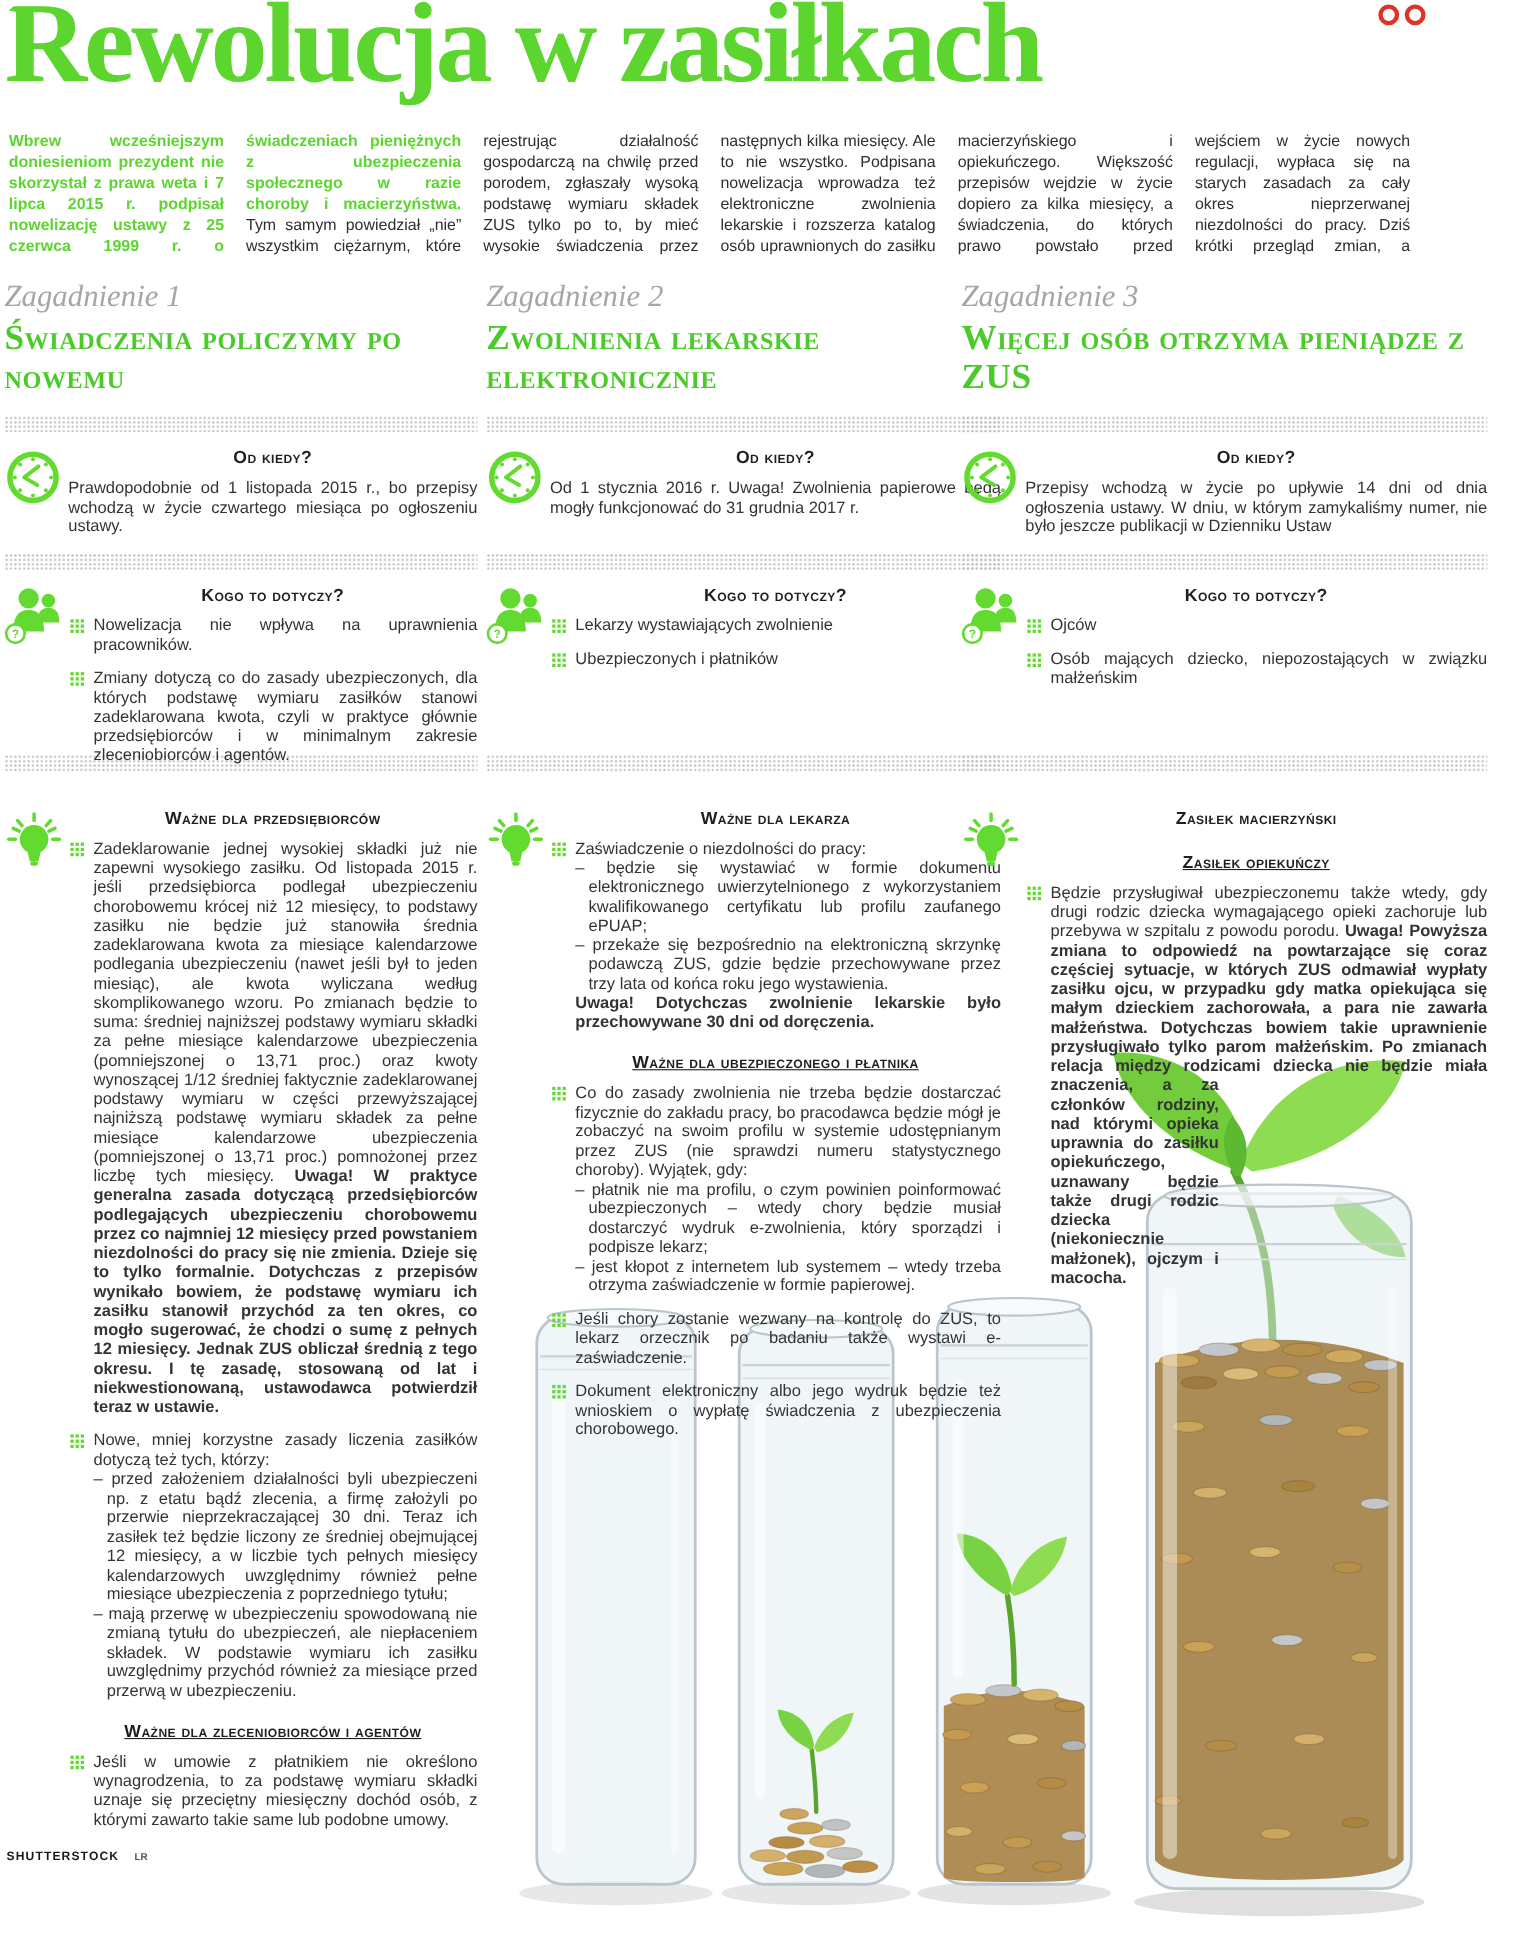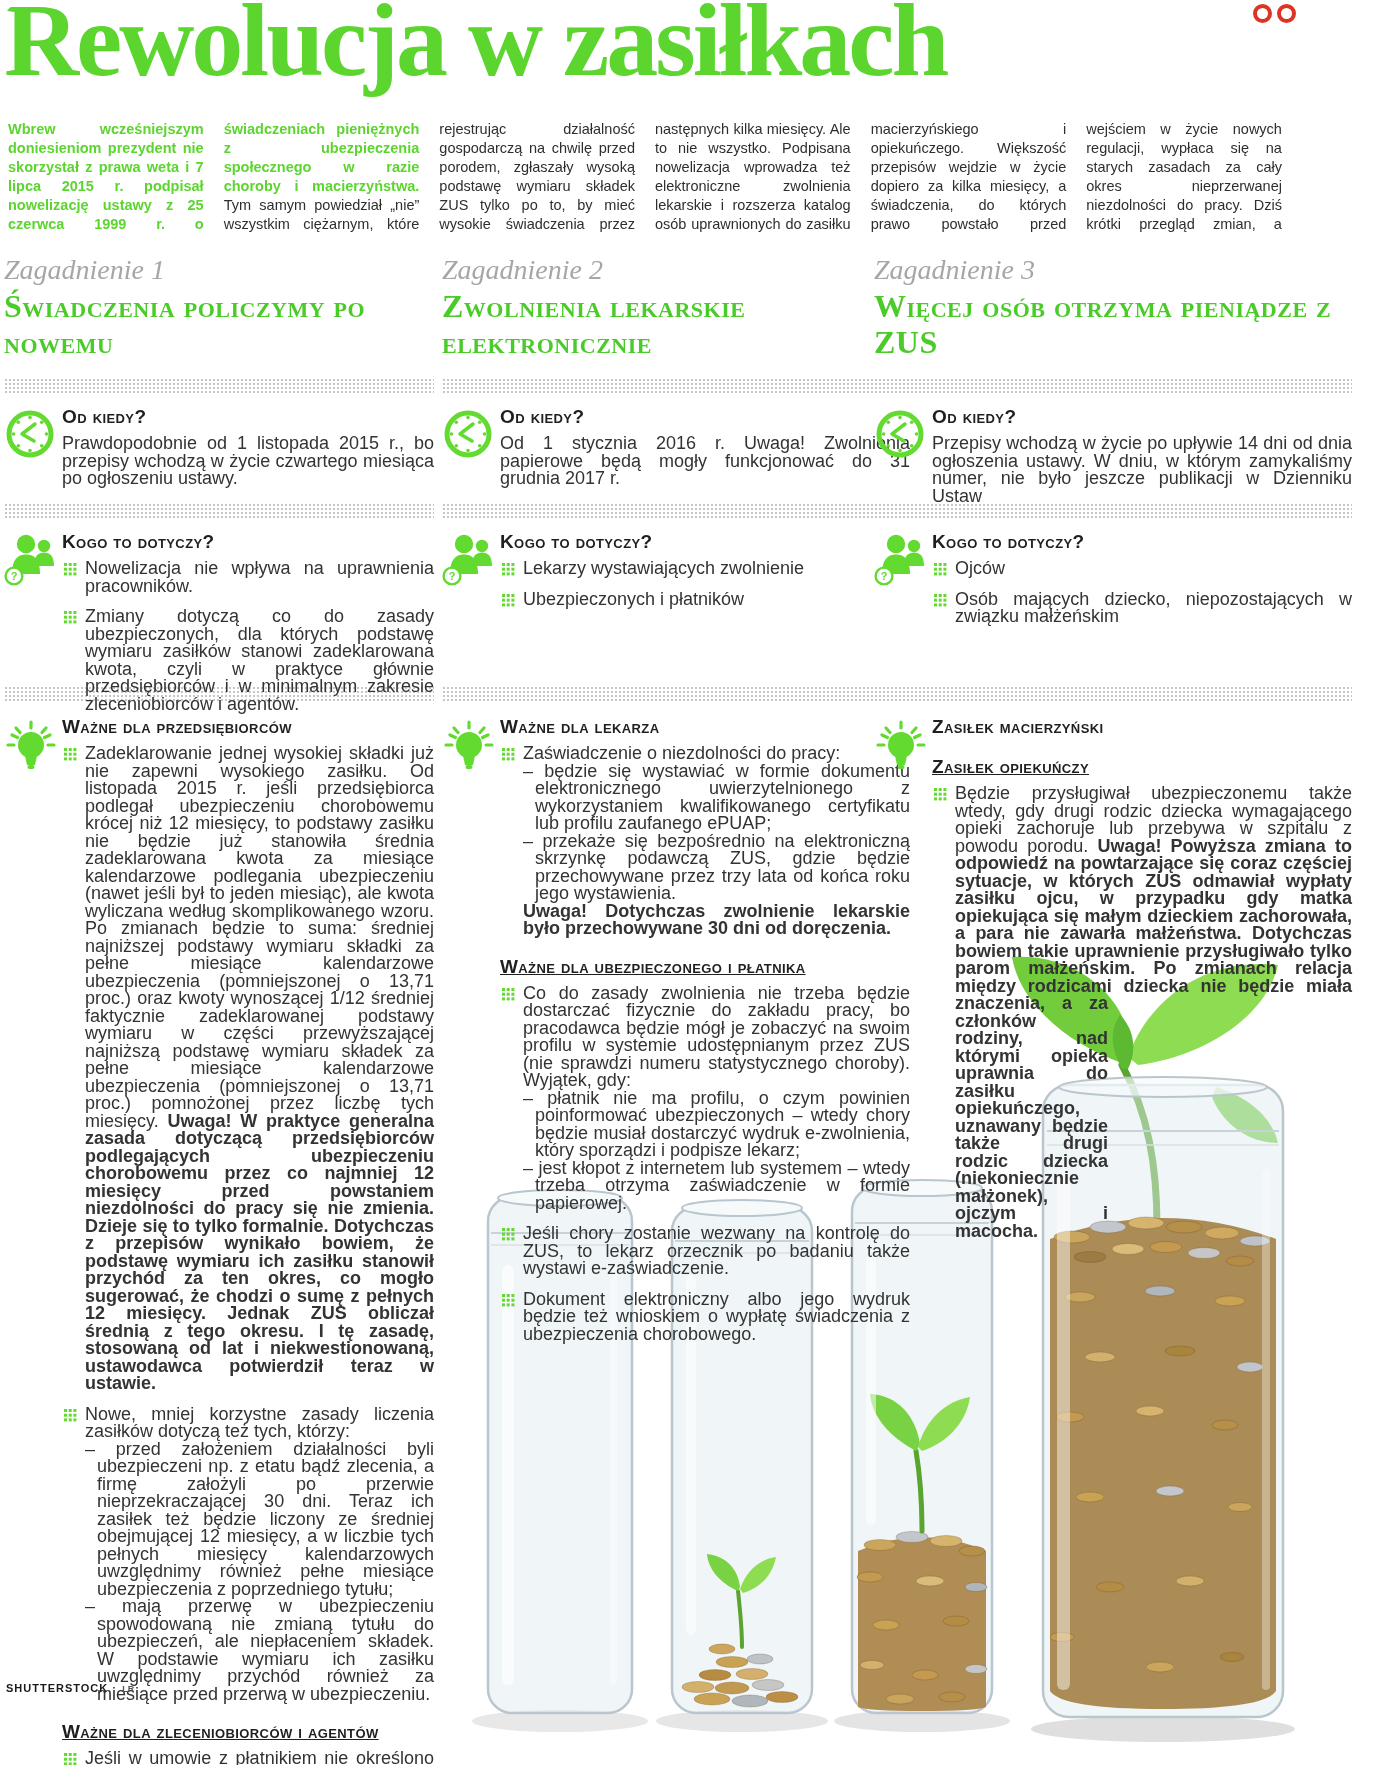--- a/index.html
+++ b/index.html
@@ -30,29 +30,29 @@
   .ttitle{position:absolute;top:36px;left:0;right:0;margin:0;
     font-family:"Liberation Serif",serif;font-weight:bold;font-variant:small-caps;
     font-size:32px;line-height:36px;letter-spacing:.5px;color:#4bcb29;}
 
   .halftone{position:absolute;left:0;right:0;height:15px;
     background-image:radial-gradient(#c6c6c6 1px, rgba(0,0,0,0) 1.2px);
     background-size:4px 4px;}
   .hb1{top:126px;} .hb2{top:251px;} .hb3{top:434px;}
 
   .sec{position:absolute;left:0;right:0;display:flex;}
-  .s-odkiedy{top:154px;} .s-kogo{top:279px;} .s-wazne{top:464px;}
+  .s-odkiedy{top:154px;} .s-kogo{top:279px;} .s-wazne{top:482px;}
   .icn{flex:0 0 58px;width:58px;padding-top:2px;}
   .scontent{flex:1;min-width:0;}
 
-  .shead{margin:0 0 7px;font-size:19px;font-weight:bold;font-variant:small-caps;
-    letter-spacing:.4px;color:#1f1f1f;line-height:22px;}
+  .shead{margin:0 0 7px;font-size:16px;font-weight:bold;font-variant:small-caps;
+    letter-spacing:.4px;color:#1f1f1f;line-height:22px;text-align:center;}
   .shead.sub{margin-top:18px;text-decoration:underline;}
 
-  .bt{font-size:18px;line-height:17.5px;color:#333;text-align:justify;margin:0;}
+  .bt{font-size:15px;line-height:17.5px;color:#333;text-align:justify;margin:0;}
   .b{position:relative;padding-left:23px;margin:0 0 13px;}
   .b::before{content:"";position:absolute;left:2px;top:3px;width:3.4px;height:3.4px;background:#63da30;
     box-shadow:4.7px 0 #63da30,9.4px 0 #63da30,0 4.7px #63da30,4.7px 4.7px #63da30,
                9.4px 4.7px #63da30,0 9.4px #63da30,4.7px 9.4px #63da30,9.4px 9.4px #63da30;}
   .dash{padding-left:12px;text-indent:-12px;}
   .dash::before{content:"\2013\00a0";}
   .bd{font-weight:bold;}
   .jarwrap{float:right;width:238px;height:295px;margin:0 -6px 0 12px;}
 
   

